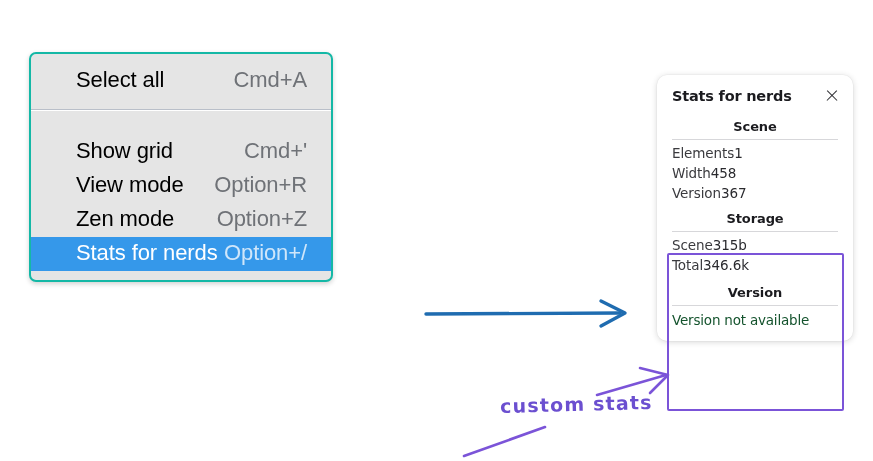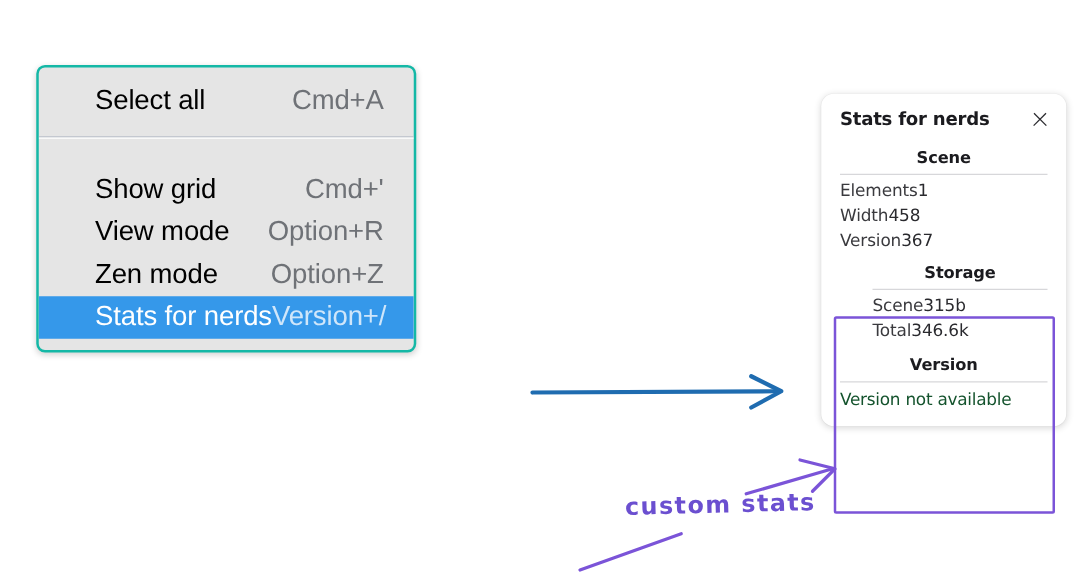--- a/index.html
+++ b/index.html
@@ -193,21 +193,21 @@
     <div class="menu-item">
       <span class="label">View mode</span>
       <span class="accel">Option+R</span>
     </div>
     <div class="menu-item">
       <span class="label">Zen mode</span>
       <span class="accel">Option+Z</span>
     </div>
     <div class="menu-item selected">
       <span class="label">Stats for nerds</span>
-      <span class="accel">Version+/</span>
+      <span class="accel">Option+/</span>
     </div>
   </div>
 
 </div>
 
 <div id="stats-panel">
 
   <div class="panel-header">
     <span class="panel-title">Stats for nerds</span>
     <span class="close-icon"></span>
@@ -223,21 +223,21 @@
     <div class="stat-row">
       <span class="k">Width</span>
       <span class="v">458</span>
     </div>
     <div class="stat-row">
       <span class="k">Version</span>
       <span class="v">367</span>
     </div>
   </div>
 
-  <div class="stats-group" style="margin-top:7px;margin-left:26px;">
+  <div class="stats-group" style="margin-top:7px;">
     <div class="group-title">Storage</div>
     <div class="group-rule"></div>
     <div class="stat-row">
       <span class="k">Scene</span>
       <span class="v">315b</span>
     </div>
     <div class="stat-row">
       <span class="k">Total</span>
       <span class="v">346.6k</span>
     </div>

